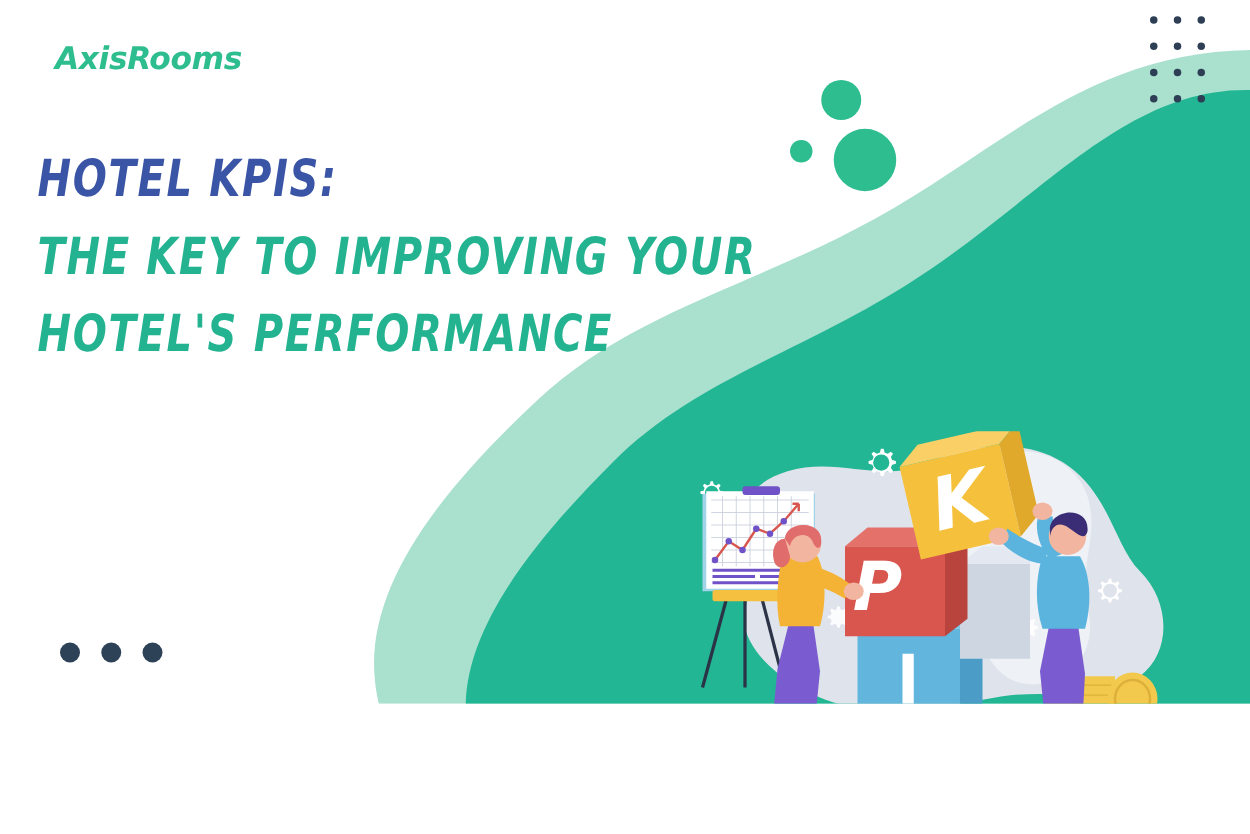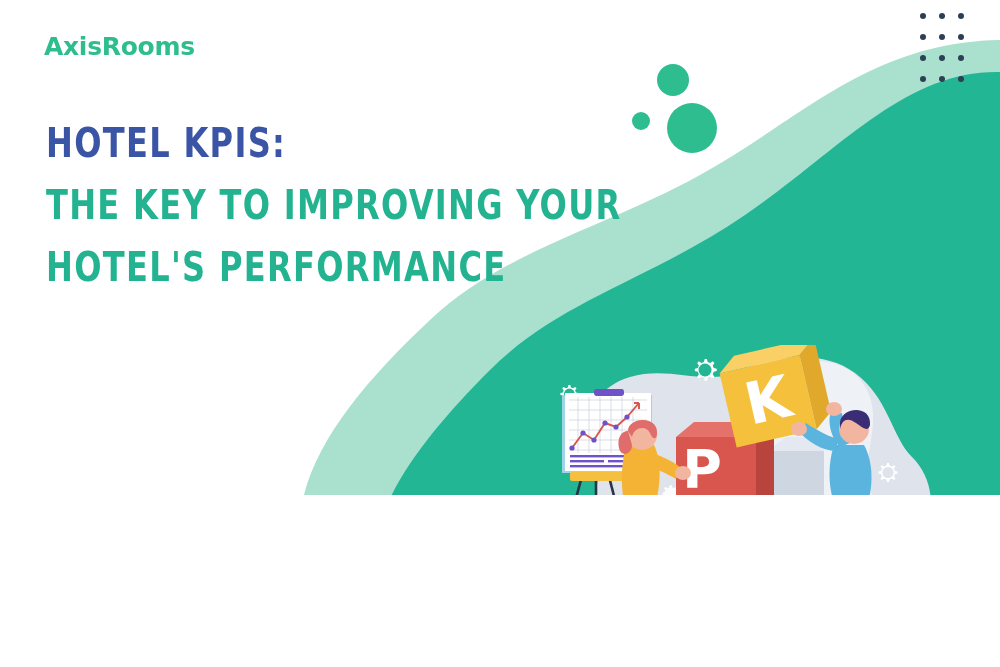--- a/index.html
+++ b/index.html
@@ -7,44 +7,45 @@
     margin: 0;
     padding: 0;
     background: #ffffff;
   }
   body {
     font-family: "Liberation Sans", sans-serif;
   }
   .banner {
     position: relative;
     width: 1000px;
-    height: 495px;
+    height: 563px;
     overflow: hidden;
     background: #ffffff;
+    font-style: italic;
   }
   .bg-svg {
     position: absolute;
     inset: 0;
     width: 1000px;
     height: 667px;
   }
   .logo {
     position: absolute;
     left: 44px;
     top: 32px;
     font-family: "DejaVu Sans", sans-serif;
     font-size: 25px;
     font-weight: 600;
     letter-spacing: -0.3px;
     color: #2ebd8e;
     z-index: 6;
   }
   .headline {
     position: absolute;
-    left: 46px;
+    left: 30px;
     top: 112px;
     z-index: 6;
   }
   .headline-line {
     font-family: "DejaVu Sans Condensed", "Liberation Sans Narrow", "Liberation Sans", sans-serif;
     font-weight: 700;
     font-size: 41px;
     line-height: 62px;
     letter-spacing: 1.5px;
     text-transform: uppercase;

